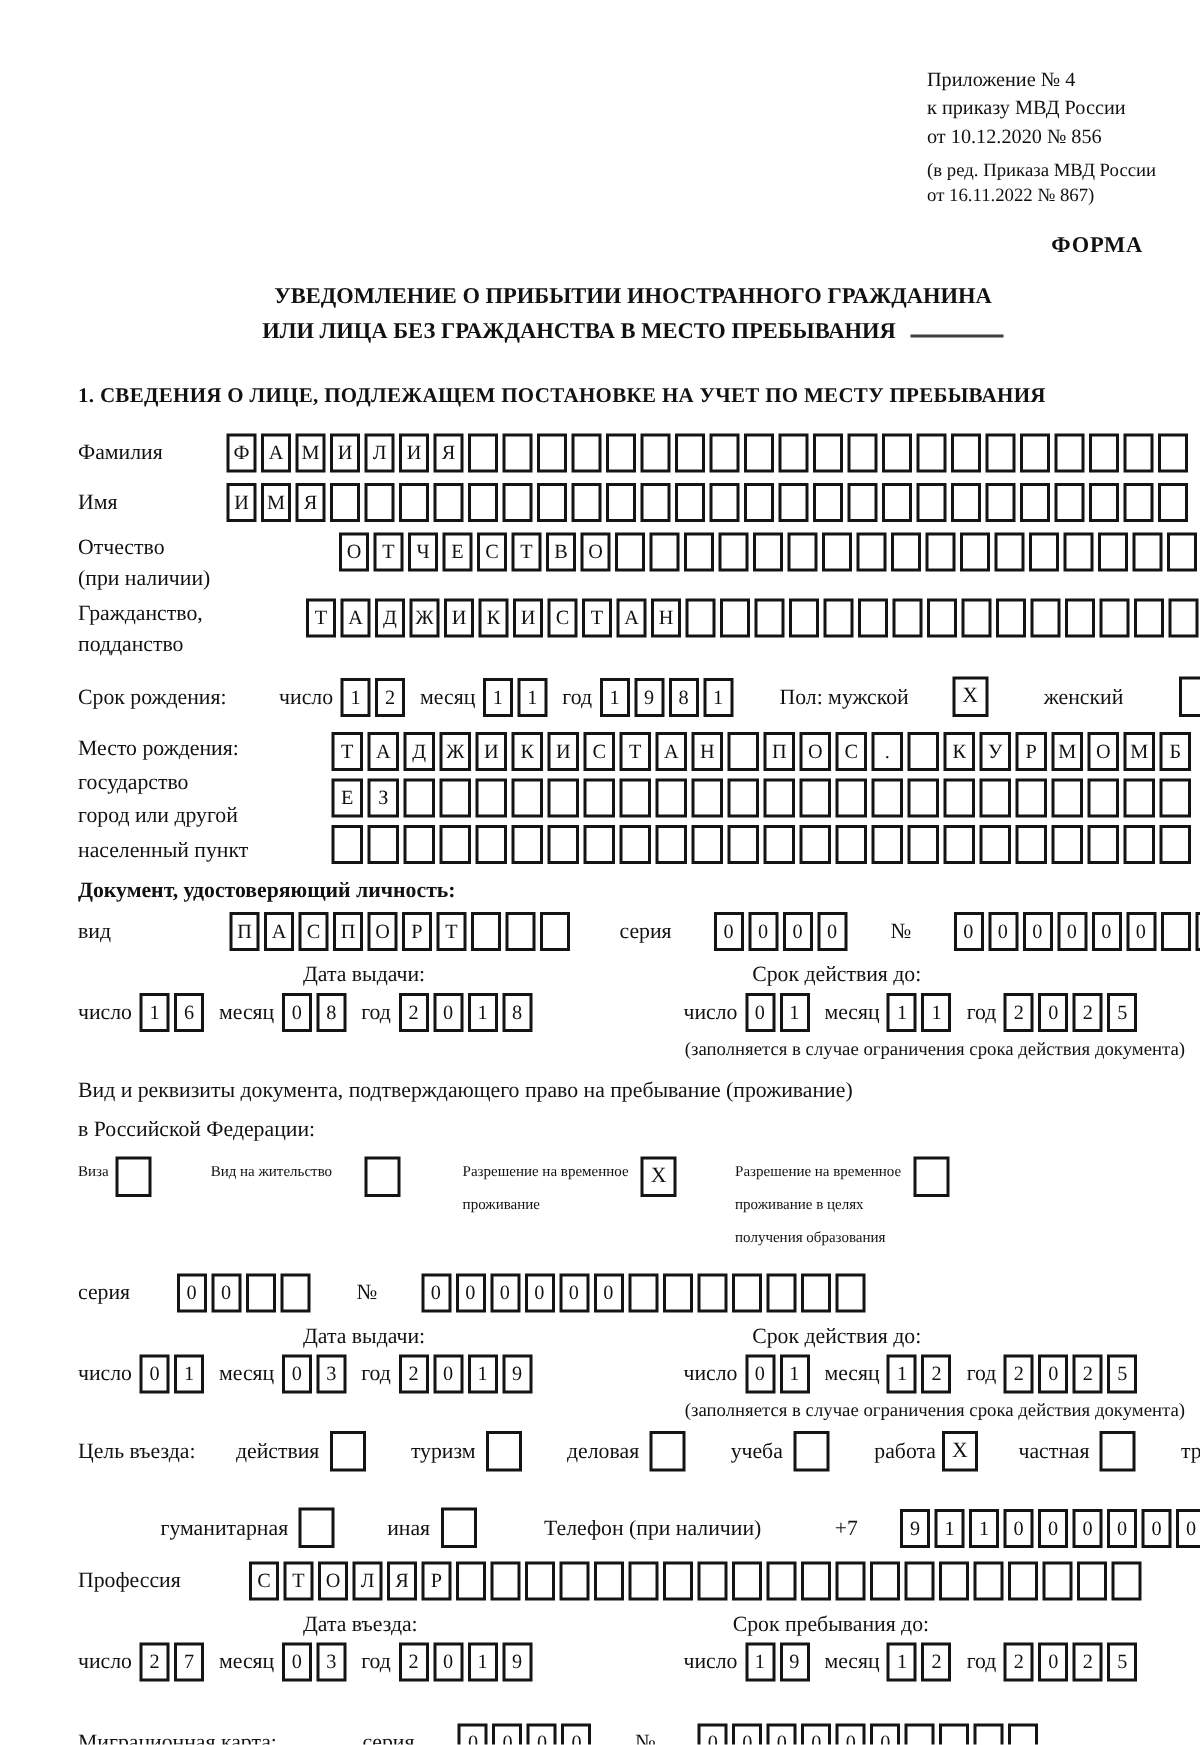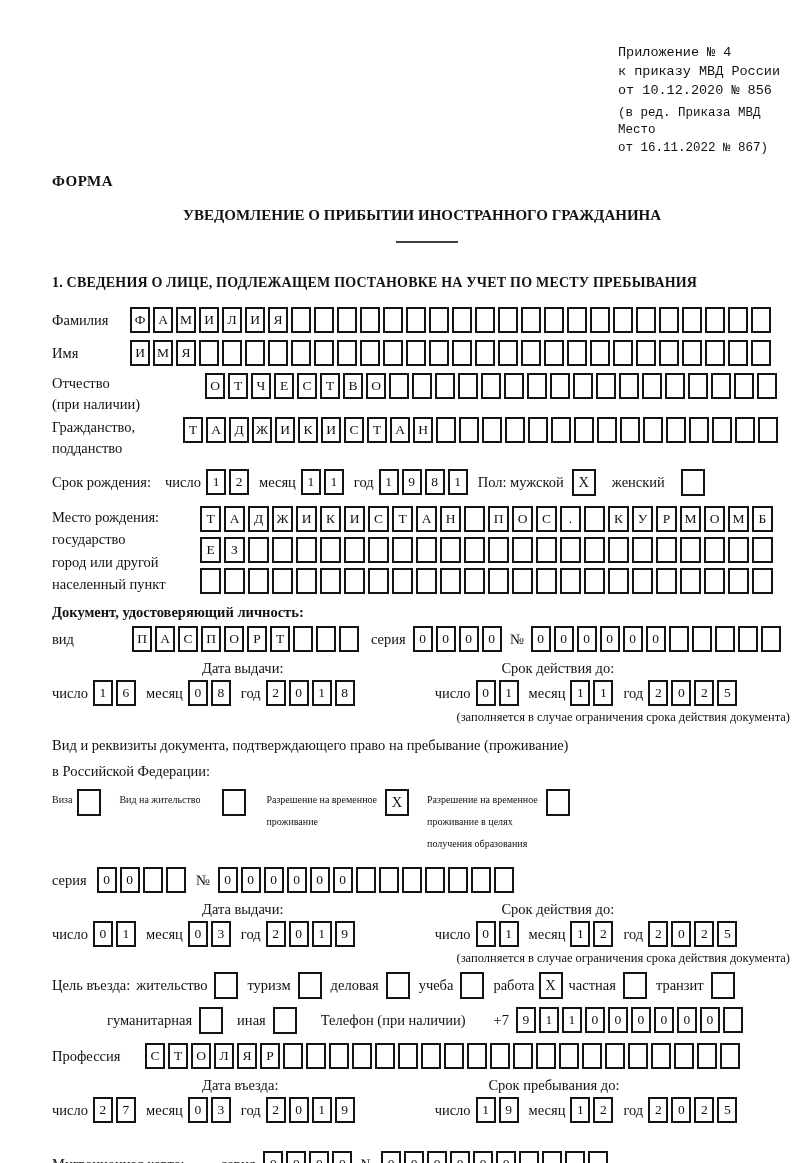--- a/index.html
+++ b/index.html
@@ -1,30 +1,30 @@
 <!DOCTYPE html>
 <html><head>
 <meta charset="utf-8">
 <style>
   html,body{margin:0;padding:0;background:#fff;}
   body{width:800px;height:1163px;overflow:hidden;color:#111;
        font-family:"Liberation Serif","DejaVu Serif",serif;}
   .page{box-sizing:border-box;width:800px;padding:44px 8px 0 52px;}
 
   
-  .doc-header{margin-left:566px;font-size:13.5px;line-height:1.4;font-family:Liberation Mono, monospace;}
+  .doc-header{margin-left:566px;font-size:13.5px;line-height:1.4;}
   .doc-header .edition{font-size:12.5px;margin-top:4px;}
-  .forma{text-align:left;padding-right:30px;font-weight:bold;font-size:15px;margin-top:16px;letter-spacing:.5px;}
+  .forma{text-align:right;padding-right:30px;font-weight:bold;font-size:15px;margin-top:16px;letter-spacing:.5px;}
 
   .title{text-align:center;font-weight:bold;font-size:15px;line-height:1.55;margin-top:14px;}
   .blank-line{display:inline-block;width:62px;height:13px;border-bottom:2px solid #3f3f3f;margin-left:10px;}
 
   .sec-heading{font-weight:bold;font-size:14px;text-align:left;margin-top:24px;letter-spacing:.2px;}
 
-  .row{display:flex;align-items:flex-start;margin-top:7px;}
+  .row{display:flex;align-items:flex-start;margin-top:7px;gap:21px;}
   .row>*{flex:none;}
   .lbl{font-size:14.5px;line-height:26px;white-space:nowrap;}
   .lbl-block{font-size:14.5px;line-height:21px;}
   .w78{width:78px;} .w153{width:153px;} .w131{width:131px;} .w148{width:148px;} .w88{width:80px;} .w93{width:93px;} .w126{width:126px;}
 
   .cells{display:flex;gap:3px;}
   .cell{box-sizing:border-box;width:20px;height:26px;border:2px solid #141414;background:#fff;
         display:flex;align-items:center;justify-content:center;font-size:13.5px;flex:none;}
   .cells.mid .cell{width:21px;}
   .cells.big{gap:4px;} .cells.big .cell{width:24px;height:28px;}
@@ -52,30 +52,30 @@
 </head>
 <body>
 
 <div class="page">
 
   <div class="doc-header">
     <div>Приложение № 4</div>
     <div>к приказу МВД России</div>
     <div>от 10.12.2020 № 856</div>
     <div class="edition">
-      <div>(в ред. Приказа МВД Место</div>
+      <div>(в ред. Приказа МВД России</div>
       <div>от 16.11.2022 № 867)</div>
     </div>
   </div>
 
   <div class="forma">ФОРМА</div>
 
   <div class="title">
     <div>УВЕДОМЛЕНИЕ О ПРИБЫТИИ ИНОСТРАННОГО ГРАЖДАНИНА</div>
-    <div><span class="blank-line"></span></div>
+    <div><span>ИЛИ ЛИЦА БЕЗ ГРАЖДАНСТВА В МЕСТО ПРЕБЫВАНИЯ</span><span class="blank-line"></span></div>
   </div>
 
   <div class="sec-heading">1. СВЕДЕНИЯ О ЛИЦЕ, ПОДЛЕЖАЩЕМ ПОСТАНОВКЕ НА УЧЕТ ПО МЕСТУ ПРЕБЫВАНИЯ</div>
 
   <div class="row" style="margin-top:16px;">
     <span class="lbl w78">Фамилия</span>
     <span class="cells">
         <span class="cell">Ф</span>
         <span class="cell">А</span>
         <span class="cell">М</span>
@@ -512,21 +512,21 @@
           <span class="cell">5</span>
         </span>
     </span>
   </div>
 
   <div class="note">(заполняется в случае ограничения срока действия документа)</div>
 
   <div class="row" style="margin-top:6px;align-items:center;">
     <span class="lbl" style="margin-right:6px;">Цель въезда:</span>
     <span class="pitem">
-      <span class="lbl">жительство</span>
+      <span class="lbl">действия</span>
       <span class="checkbox"></span>
     </span>
     <span class="pitem" style="margin-left:9px;">
       <span class="lbl">туризм</span>
       <span class="checkbox"></span>
     </span>
     <span class="pitem" style="margin-left:9px;">
       <span class="lbl">деловая</span>
       <span class="checkbox"></span>
     </span>
@@ -541,21 +541,21 @@
     <span class="pitem" style="margin-left:6px;">
       <span class="lbl">частная</span>
       <span class="checkbox"></span>
     </span>
     <span class="pitem" style="margin-left:9px;">
       <span class="lbl">транзит</span>
       <span class="checkbox"></span>
     </span>
   </div>
 
-  <div class="row" style="margin-top:8px;align-items:center;text-align:center;">
+  <div class="row" style="margin-top:24px;align-items:center;text-align:center;">
     <span class="pitem" style="margin-left:55px;">
       <span class="lbl">гуманитарная</span>
       <span class="checkbox"></span>
     </span>
     <span class="pitem" style="margin-left:14px;">
       <span class="lbl">иная</span>
       <span class="checkbox"></span>
     </span>
     <span class="lbl" style="margin-left:24px;">Телефон (при наличии)</span>
     <span class="lbl" style="margin-left:28px;margin-right:7px;">+7</span>

